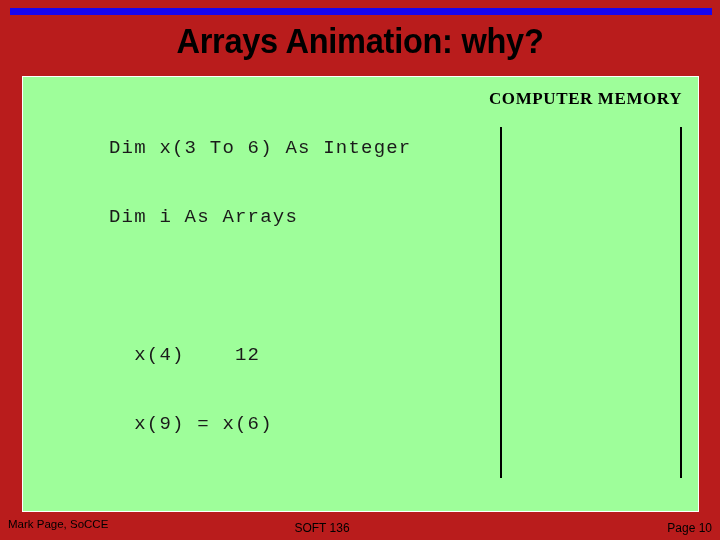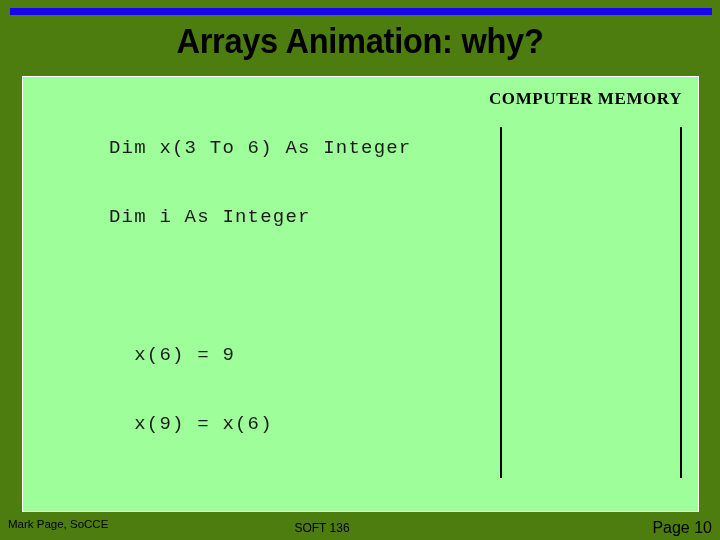--- a/index.html
+++ b/index.html
@@ -12,21 +12,21 @@
     height: 540px;
     overflow: hidden;
     background: #a5a7cd;
     font-family: "Liberation Sans", sans-serif;
   }
 
   .slide {
     position: relative;
     width: 720px;
     height: 540px;
-    background: #4d7c0f;
+    background: #b91c1c;
   }
 
   
   .top-rule {
     position: absolute;
     left: 10px;
     top: 8px;
     width: 702px;
     height: 7px;
     background: #1805f0;
@@ -147,40 +147,40 @@
     top: 6px;
     width: 644px;
     text-align: center;
     font-size: 12px;
     white-space: nowrap;
   }
   .footer-right {
     position: absolute;
     right: 8px;
     top: 6px;
-    font-size: 16px;
+    font-size: 12px;
     white-space: nowrap;
   }
 </style>
 </head>
 <body>
 
 <div class="slide">
 
   <div class="top-rule"></div>
 
   <div class="slide-title">Arrays Animation: why?</div>
 
   <div class="content-panel">
 
     <div class="code-block">
       <div class="code-line">Dim x(3 To 6) As Integer</div>
-      <div class="code-line">Dim i As Integer</div>
+      <div class="code-line">Dim i As Arrays</div>
       <div class="code-line spacer"></div>
-      <div class="code-line">  x(6) = 9</div>
+      <div class="code-line">  x(4)    12</div>
       <div class="code-line">  x(9) = x(6)</div>
       
       
       
       
       
       
       
     </div>
 

